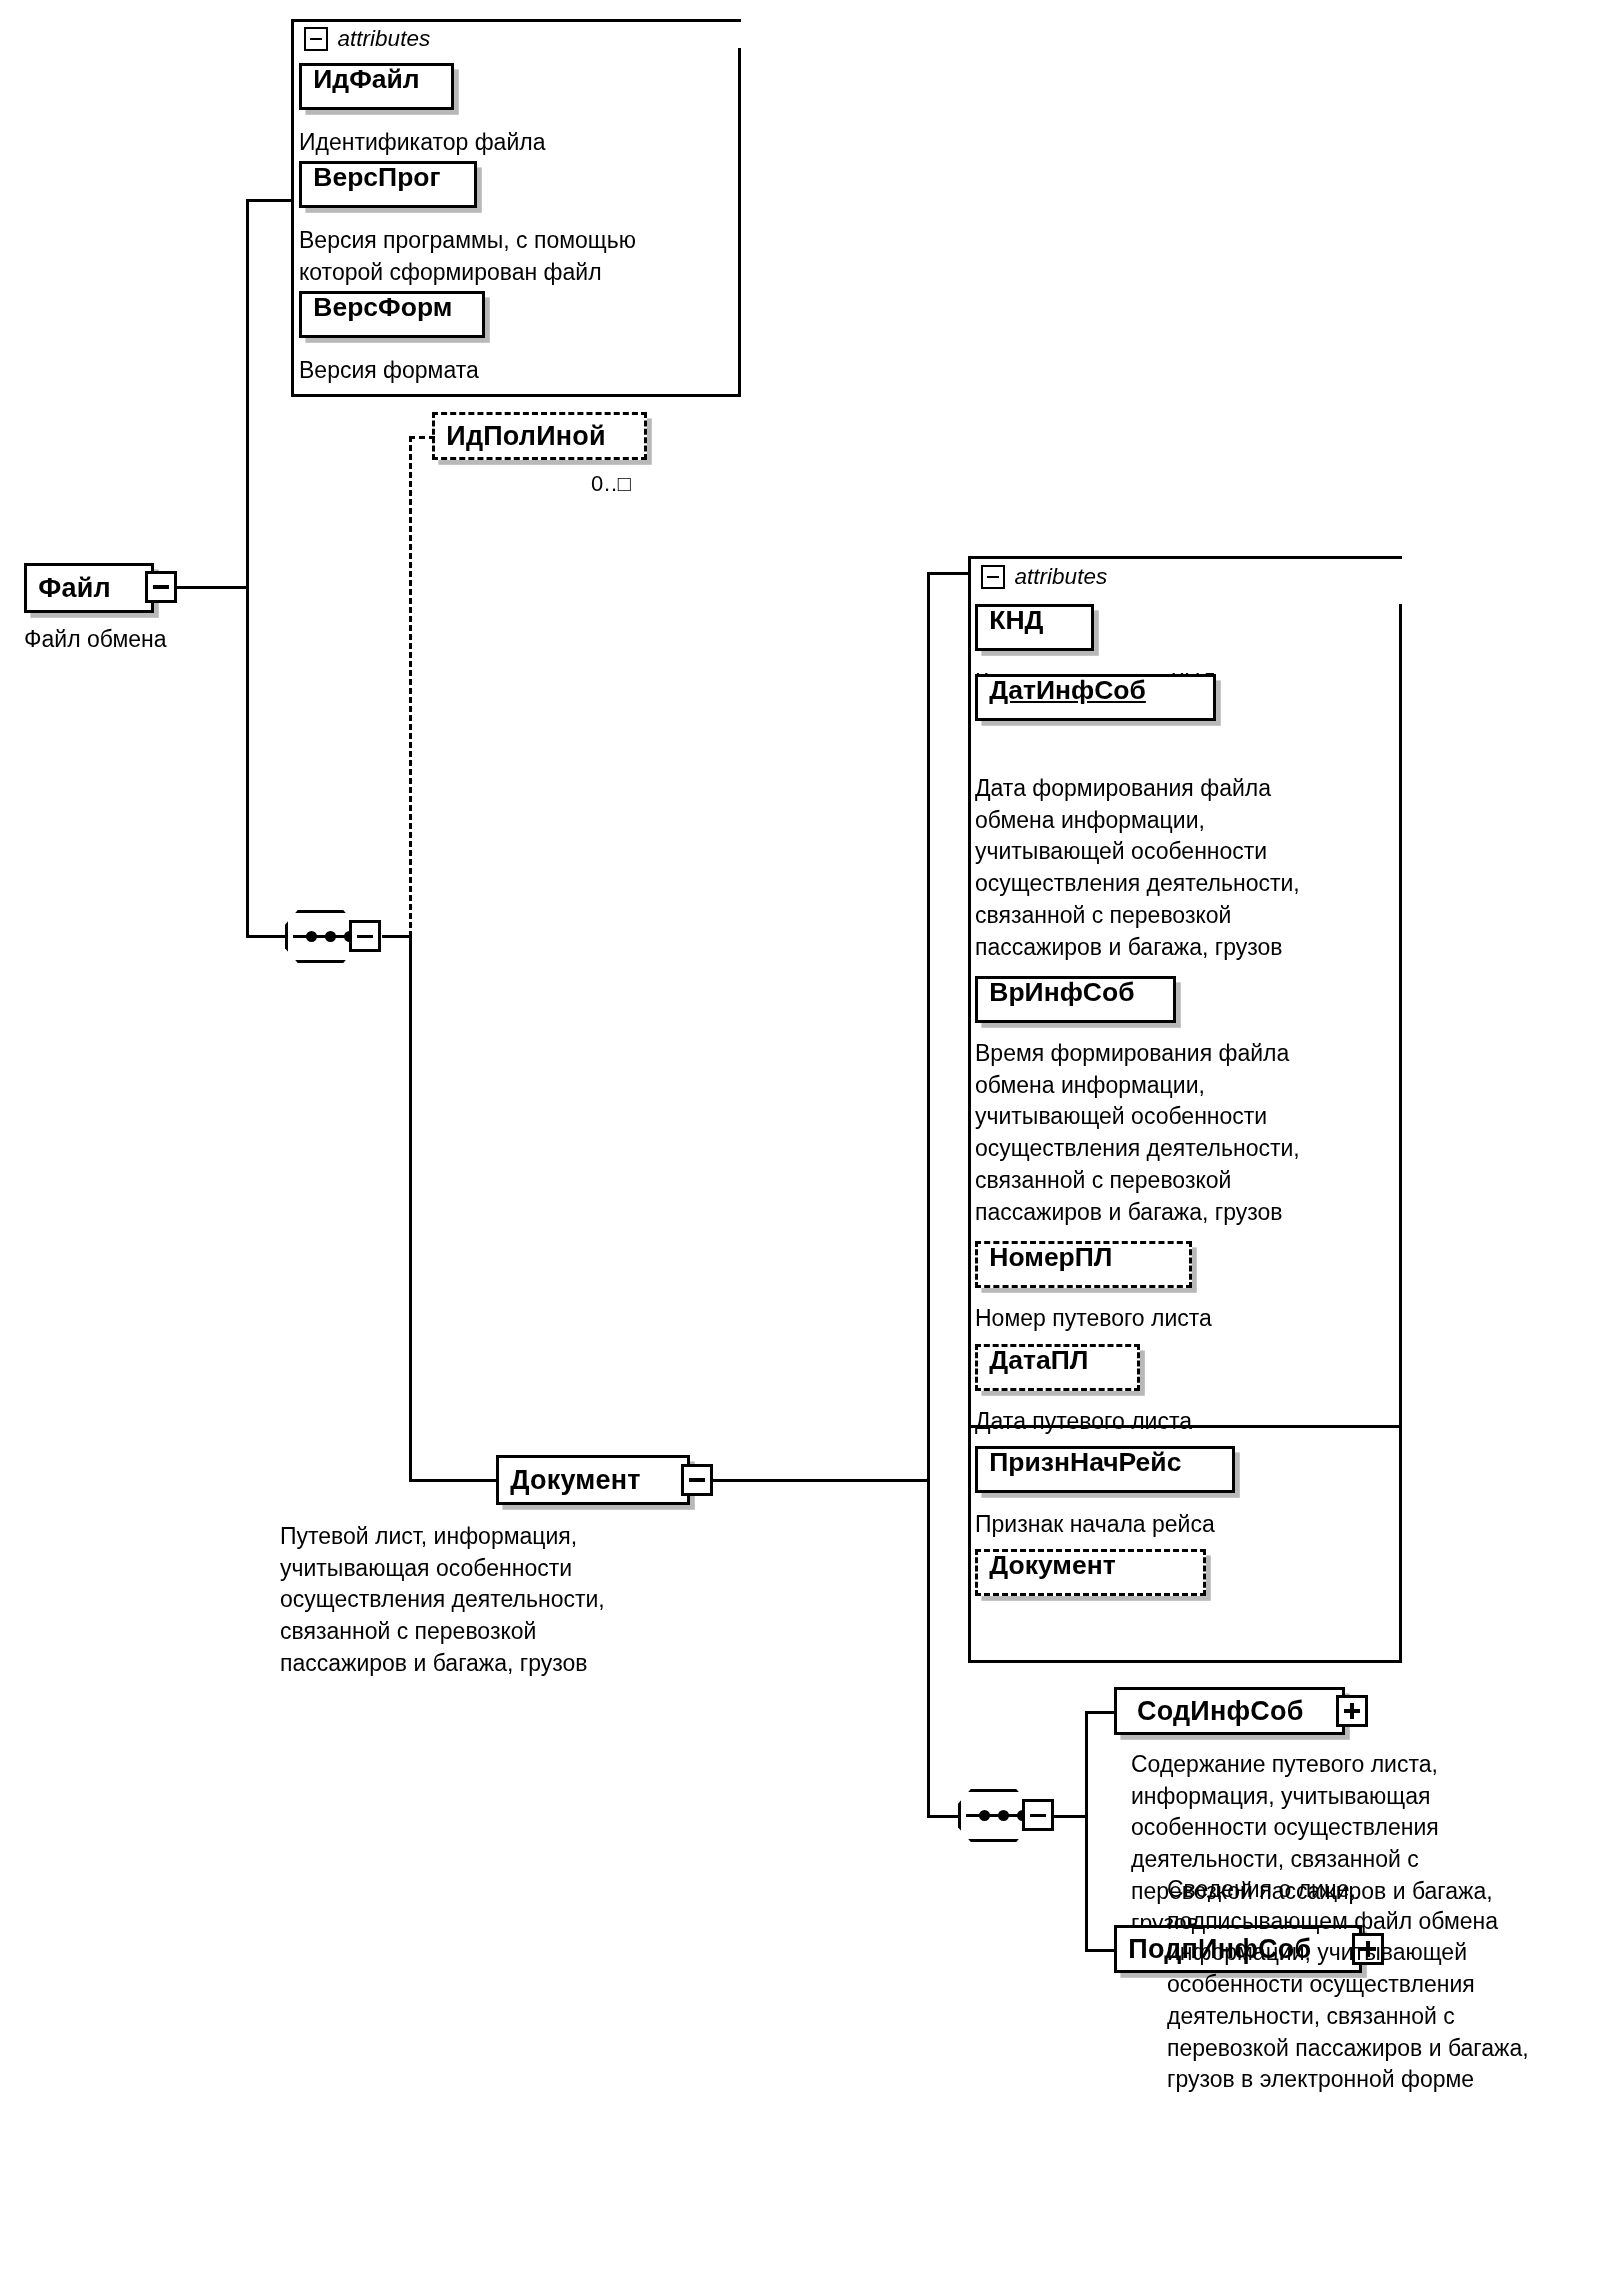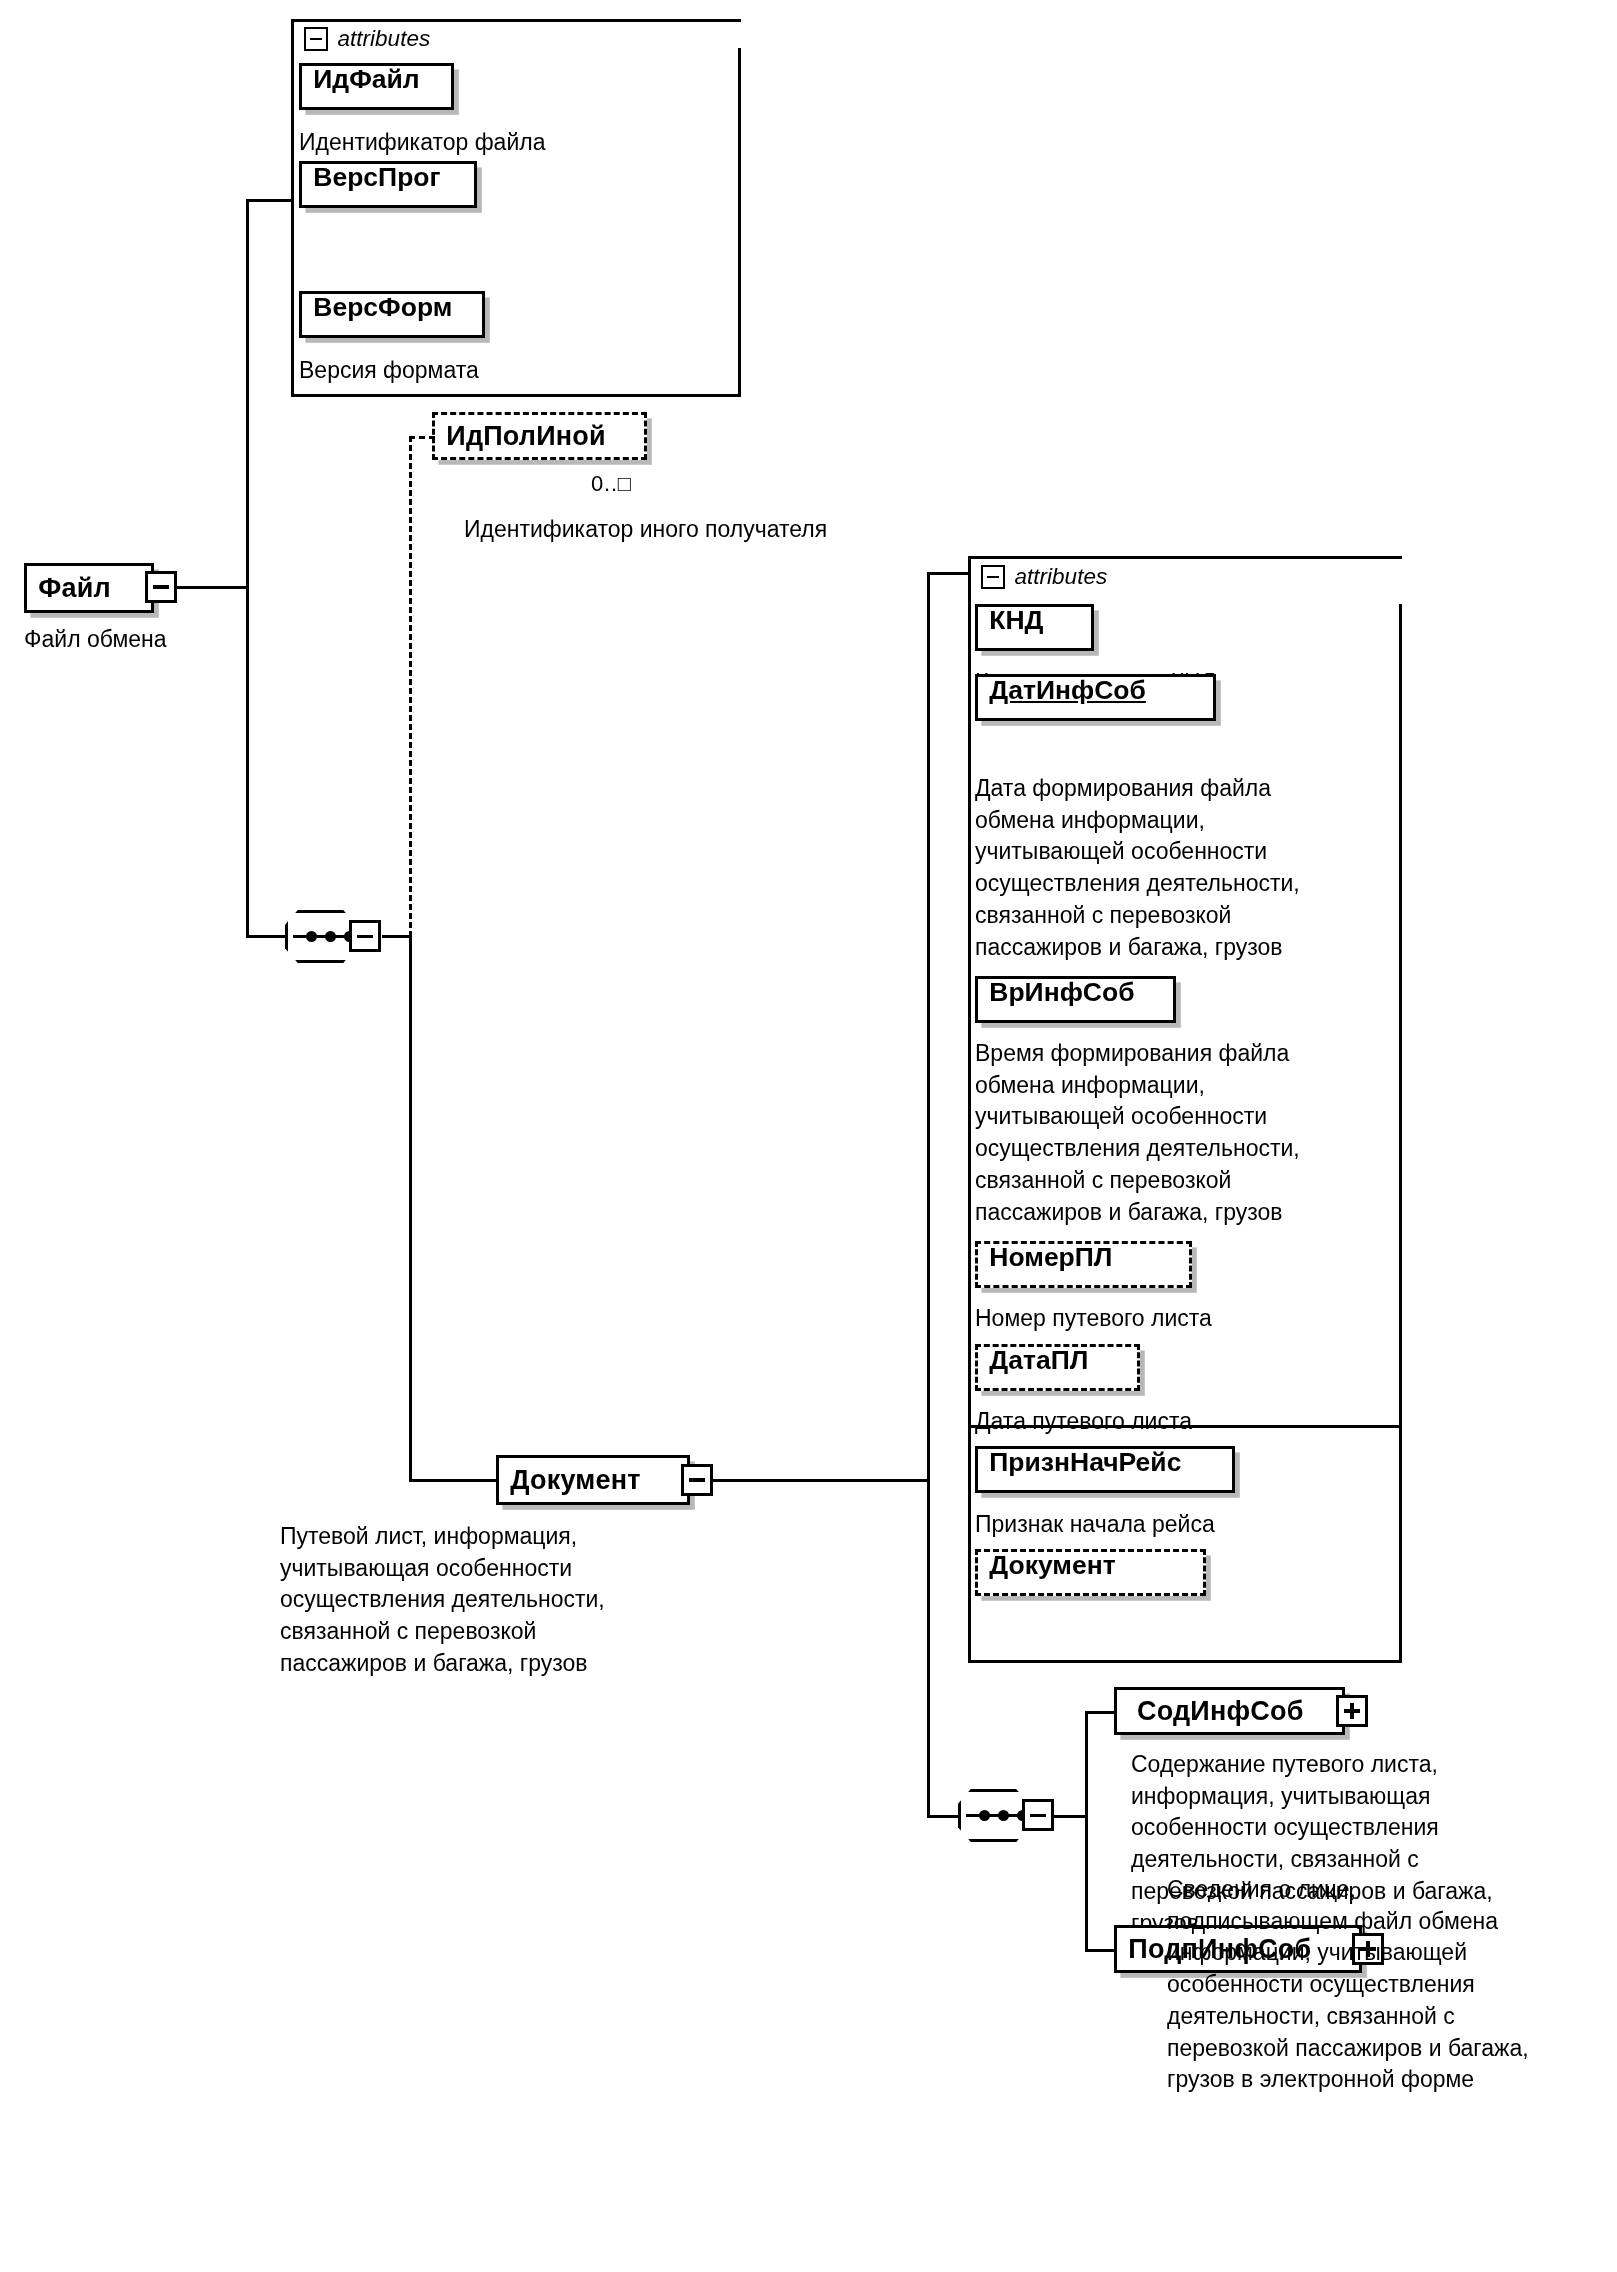--- a/index.html
+++ b/index.html
@@ -230,31 +230,32 @@
   </div>
 
   <div class="attr-node" style="left:299px; top:63px; width:155px; height:47px;">
     <span class="label">ИдФайл</span>
   </div>
   <div class="desc" style="left:299px; top:127px; width:418px;">Идентификатор файла</div>
 
   <div class="attr-node" style="left:299px; top:161px; width:178px; height:47px;">
     <span class="label">ВерсПрог</span>
   </div>
+  <div class="desc" style="left:299px; top:225px; width:426px;">Версия программы, с помощью
+которой сформирован файл</div>
 
   <div class="attr-node" style="left:299px; top:291px; width:186px; height:47px;">
     <span class="label">ВерсФорм</span>
   </div>
   <div class="desc" style="left:299px; top:355px; width:418px;">Версия формата</div>
 
   <div class="node optional" style="left:432px; top:412px; width:215px; height:48px;">
     <span class="label">ИдПолИной</span>
   </div>
   <div class="cardinality" style="left:591px; top:471px;">0..□</div>
-  <div class="desc" style="left:464px; top:514px; width:498px;">Идентификатор иного получателя</div>
 
   <div class="node" style="left:24px; top:563px; width:130px; height:50px;">
     <span class="label">Файл</span>
   </div>
   <div class="toggle" style="left:145px; top:571px;"></div>
   <div class="desc" style="left:24px; top:624px; width:257px;">Файл обмена</div>
 
   <div class="hline" style="left:177px; top:586px; width:72px;"></div>
 
   <div class="vline" style="left:246px; top:199px; height:739px;"></div>

